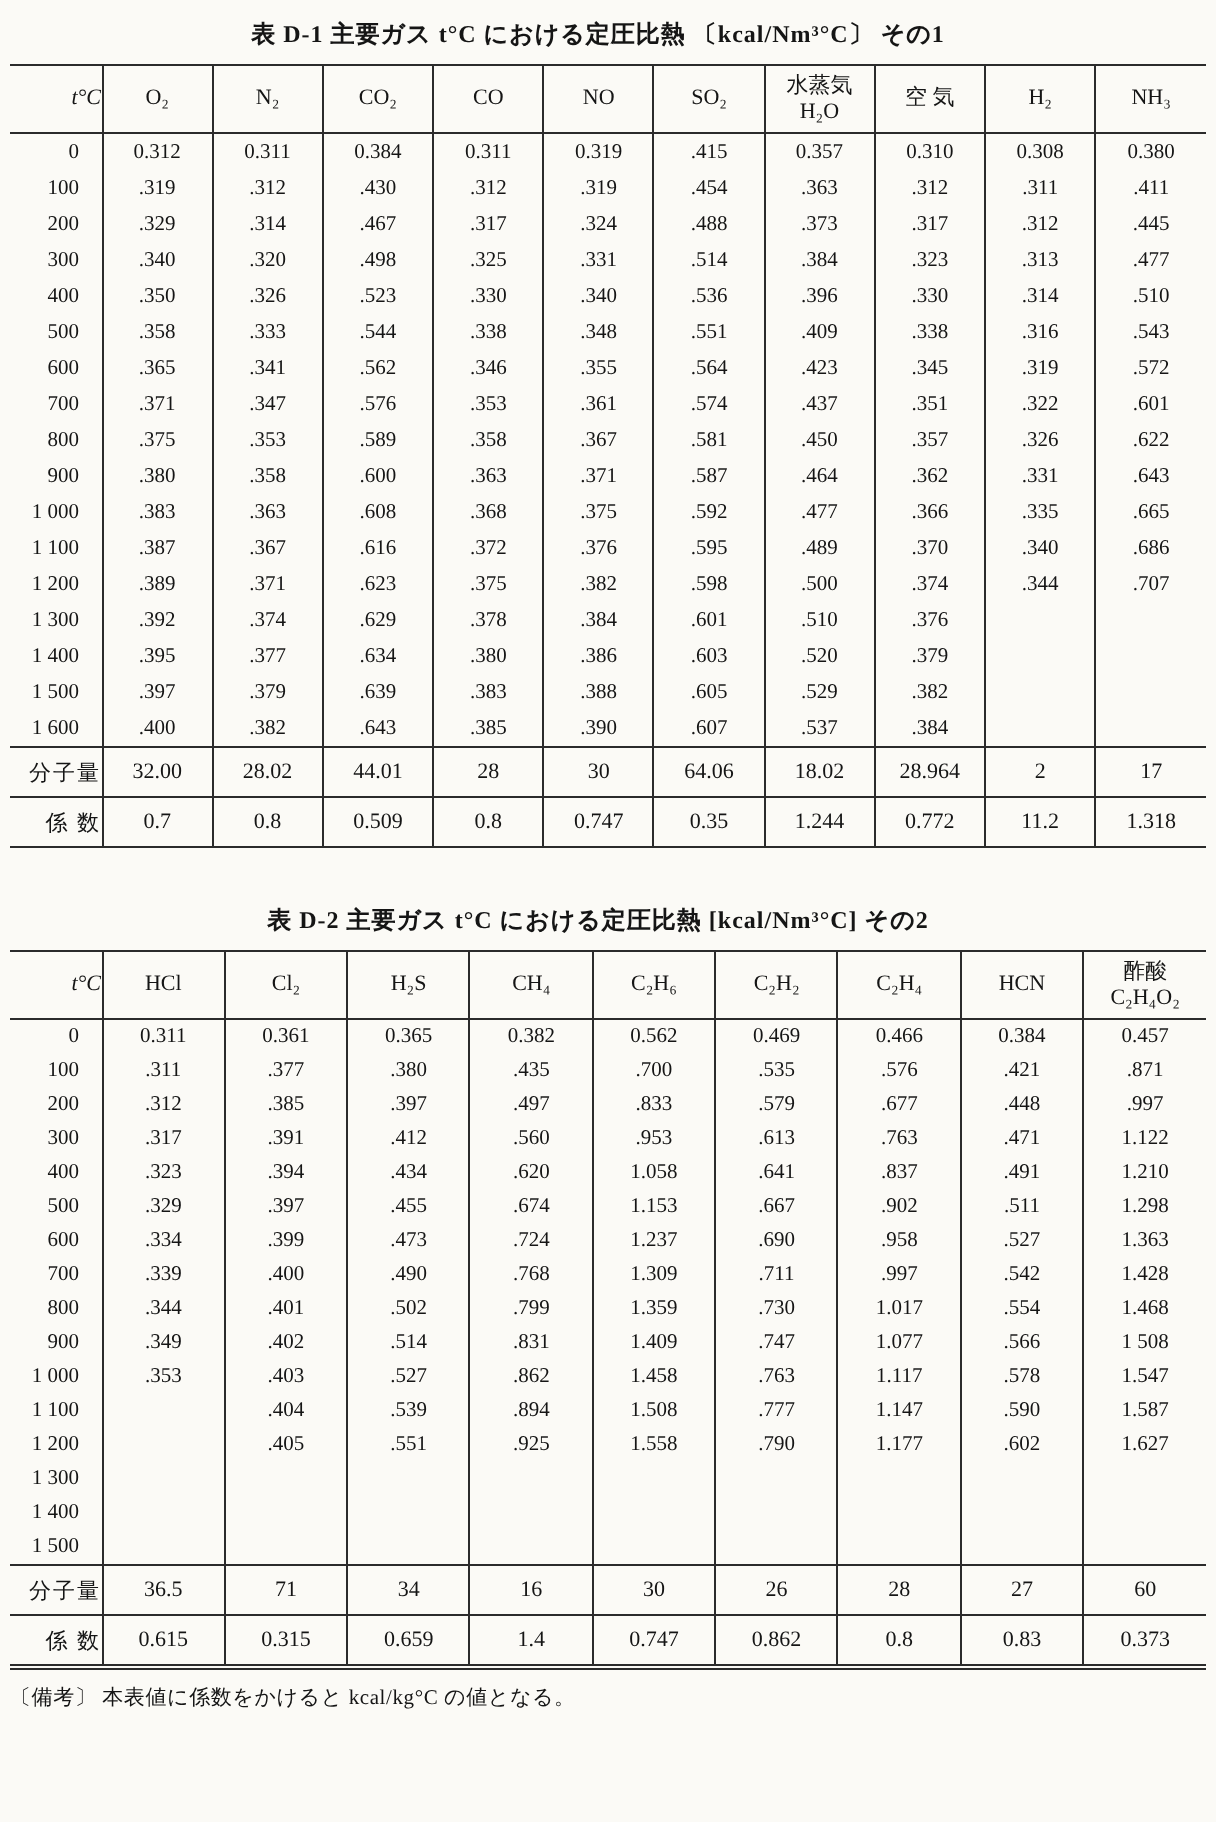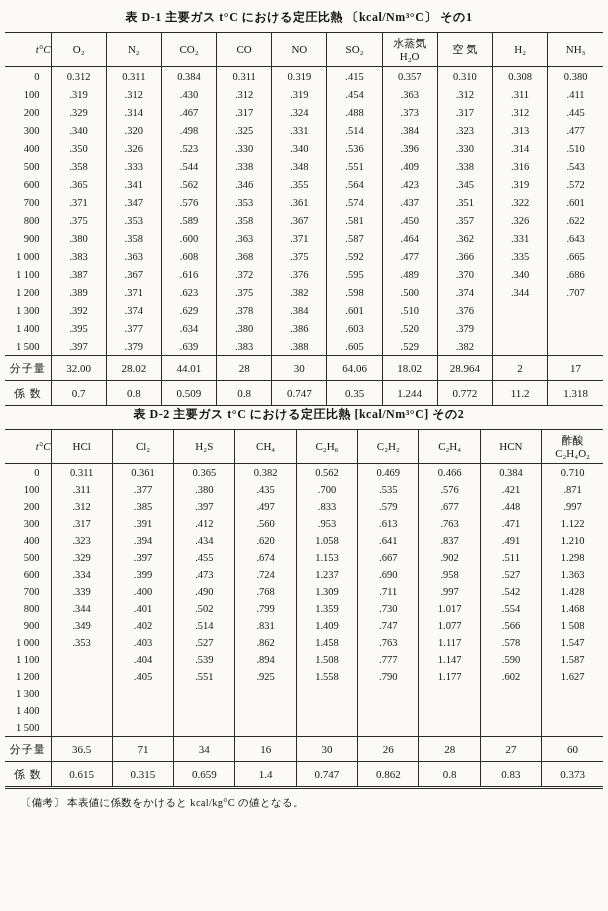--- a/index.html
+++ b/index.html
@@ -12,21 +12,21 @@
   }
   .page { padding:5px 15px 0 5px; }
   .tbl-title {
     text-align:center;
     font-size:12px;
     font-weight:bold;
     letter-spacing:0.5px;
     margin:4px 0 6px 0;
     white-space:nowrap;
   }
-  .tbl-title.second { margin-top:0;font-family:Liberation Serif, serif; }
+  .tbl-title.second { margin-top:28px;font-family:Liberation Serif, serif; }
   table {
     width:598px;
     margin:0 auto;
     border-collapse:collapse;
     table-layout:fixed;
   }
   th, td {
     font-size:10.5px;
     text-align:center;
     vertical-align:middle;
@@ -45,26 +45,26 @@
     font-size:11px;
     line-height:13px;
   }
   tbody td { height:18px; }
   #t2 tbody td { height:17px; }
   tbody td:first-child, tfoot td:first-child {
     text-align:right; padding-right:11px;
   }
   thead th:first-child { text-align:right; padding-right:0; font-style:italic; }
   tfoot td { border-top:1px solid #2b2b2b; height:24px; font-size:11px; }
-  tfoot td:first-child { text-align:center; padding-right:0; letter-spacing:1px; }
+  tfoot td:first-child { padding-right:0; letter-spacing:1px; }
   tfoot tr.coef-row td { border-bottom:1.5px solid #2b2b2b;margin-top:38px; }
   #t2 tfoot tr.coef-row td { border-bottom:3px double #2b2b2b; }
   .footnote {
     font-size:10.5px;
-    margin:7px 0 0 16px;
+    margin:7px 0 0 0;
     letter-spacing:0.3px;
   }
 </style>
 </head>
 <body>
 
 <div class="page">
 
   <div class="tbl-title">表 D-1  主要ガス t°C における定圧比熱 〔kcal/Nm³°C〕 その1</div>
 
@@ -296,20 +296,33 @@
         <tr>
           <td>1 500</td>
           <td>.397</td>
           <td>.379</td>
           <td>.639</td>
           <td>.383</td>
           <td>.388</td>
           <td>.605</td>
           <td>.529</td>
           <td>.382</td>
+          <td></td>
+          <td></td>
+        </tr>
+        <tr>
+          <td>1 600</td>
+          <td>.400</td>
+          <td>.382</td>
+          <td>.643</td>
+          <td>.385</td>
+          <td>.390</td>
+          <td>.607</td>
+          <td>.537</td>
+          <td>.384</td>
           <td></td>
           <td></td>
         </tr>
       </tbody>
       <tfoot>
         <tr class="mw-row">
           <td>分子量</td>
           <td>32.00</td>
           <td>28.02</td>
           <td>44.01</td>
@@ -370,21 +383,21 @@
         <tr>
           <td>0</td>
           <td>0.311</td>
           <td>0.361</td>
           <td>0.365</td>
           <td>0.382</td>
           <td>0.562</td>
           <td>0.469</td>
           <td>0.466</td>
           <td>0.384</td>
-          <td>0.710</td>
+          <td>0.457</td>
         </tr>
         <tr>
           <td>100</td>
           <td>.311</td>
           <td>.377</td>
           <td>.380</td>
           <td>.435</td>
           <td>.700</td>
           <td>.535</td>
           <td>.576</td>

